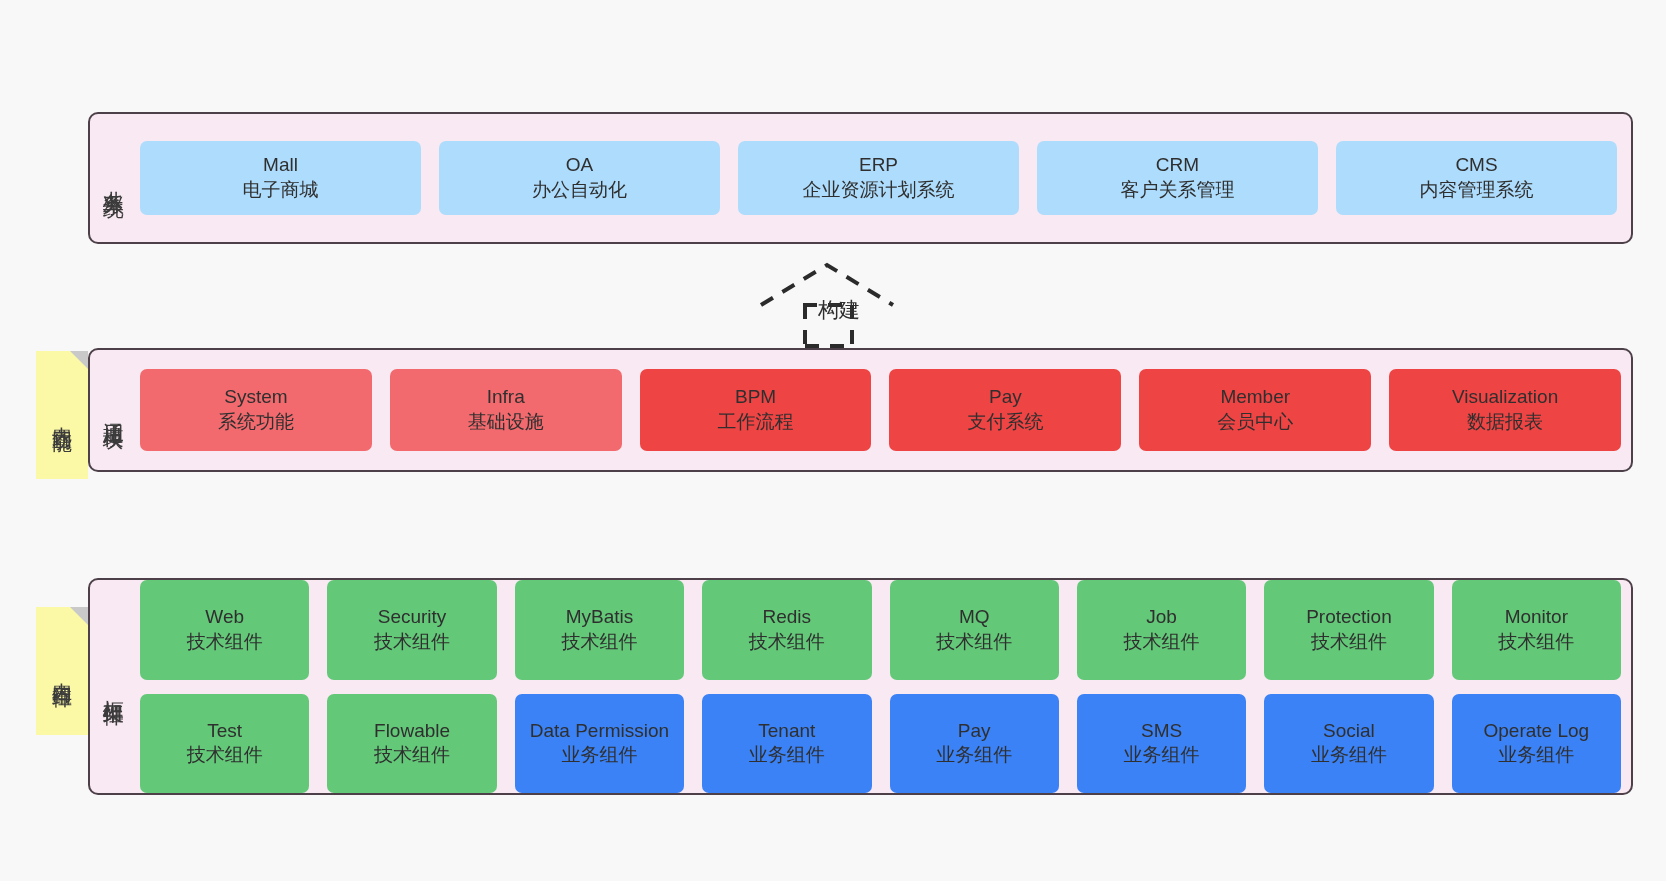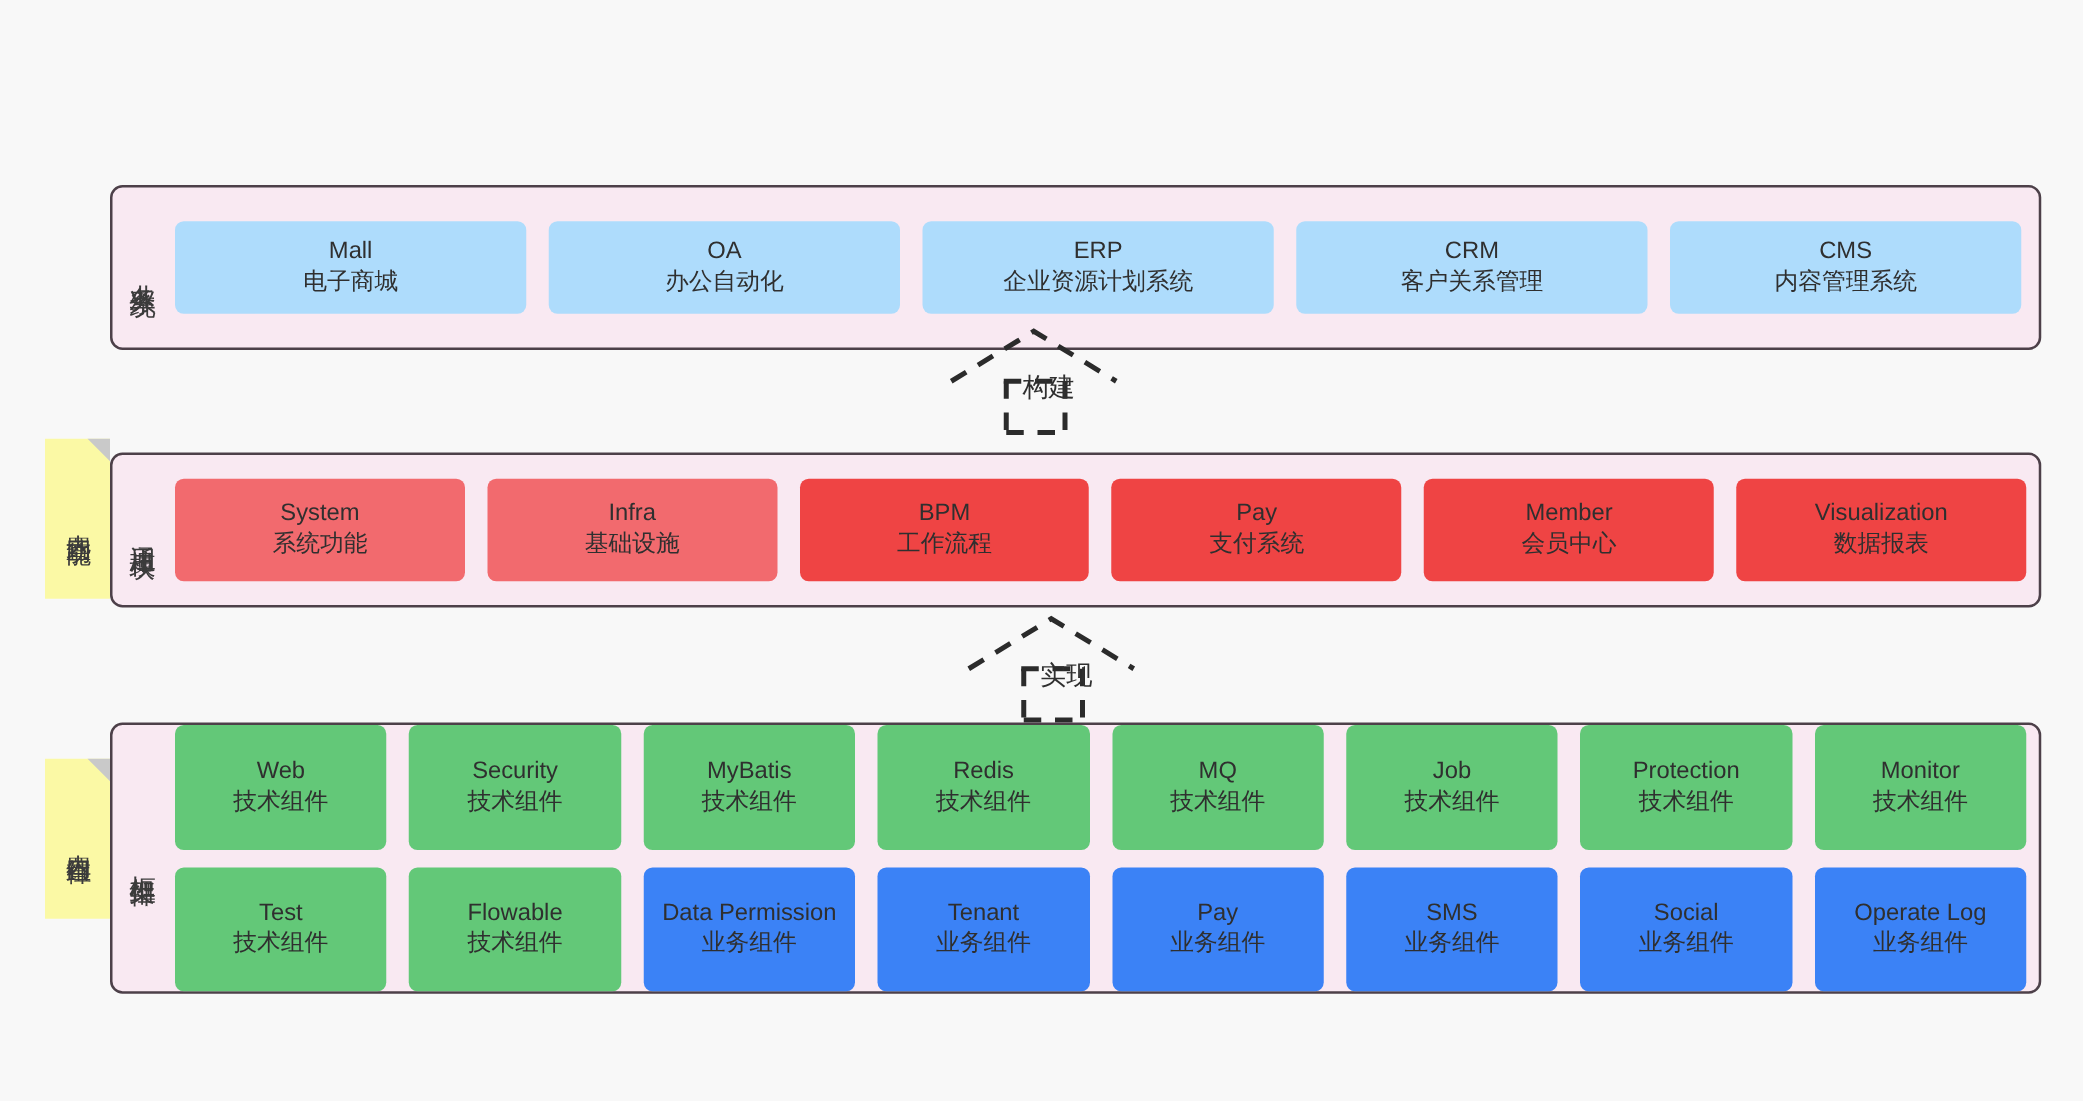--- a/index.html
+++ b/index.html
@@ -70,25 +70,25 @@
   .cell .cn{display:block;}
 
   
   .c-blue{background:#aedcfc;}
   .c-red{background:#f26a6e;}
   .c-pink{background:#ef4444;}
   .c-green{background:#63c878;}
   .c-lgreen{background:#3b82f6;}
 
   
-  #layer-business{left:88px;top:112px;width:1545px;height:132px;margin-top:36px;}
+  #layer-business{left:88px;top:112px;width:1545px;height:132px;}
   #layer-business .layer-body .row{height:74px;}
   #layer-business .layer-body{padding-right:14px;}
 
-  #layer-common{left:88px;top:348px;width:1545px;height:124px;margin-top:14px;}
+  #layer-common{left:88px;top:348px;width:1545px;height:124px;}
   #layer-common .layer-body .row{height:82px;}
 
   #layer-framework{left:88px;top:578px;width:1545px;height:217px;}
   #layer-framework .layer-body .row{height:100px;}
   #layer-framework .layer-body{gap:14px;}
 
   
   .note{
     position:absolute;
     background:#fbf9a5;
@@ -206,30 +206,20 @@
           <span class="cn">会员中心</span>
         </div>
         <div class="cell c-pink">
           <span class="en">Visualization</span>
           <span class="cn">数据报表</span>
         </div>
       </div>
     </div>
   </div>
 
-  <div class="arrow" id="arrow-implement">
-    <svg width="145" height="90" viewBox="0 0 145 90" fill="none">
-      <path d="M5 47 L71 7 L137 47" stroke="#2b2b2b" stroke-width="4" stroke-dasharray="14 11" fill="none"></path>
-      <path d="M47 47 L98 47" stroke="#2b2b2b" stroke-width="4" stroke-dasharray="14 11"></path>
-      <path d="M49 47 L49 88" stroke="#2b2b2b" stroke-width="4" stroke-dasharray="14 11"></path>
-      <path d="M96 47 L96 88" stroke="#2b2b2b" stroke-width="4" stroke-dasharray="14 11"></path>
-      <path d="M49 88 L96 88" stroke="#2b2b2b" stroke-width="4" stroke-dasharray="14 11"></path>
-    </svg>
-    <span class="arrow-label">实现</span>
-  </div>
 
   <div class="note" id="note-builtin-component">
     <span class="fold"></span>
     <span>内置组件</span>
   </div>
 
   <div class="layer" id="layer-framework">
     <div class="layer-title">框架组件</div>
     <div class="layer-body">
 

